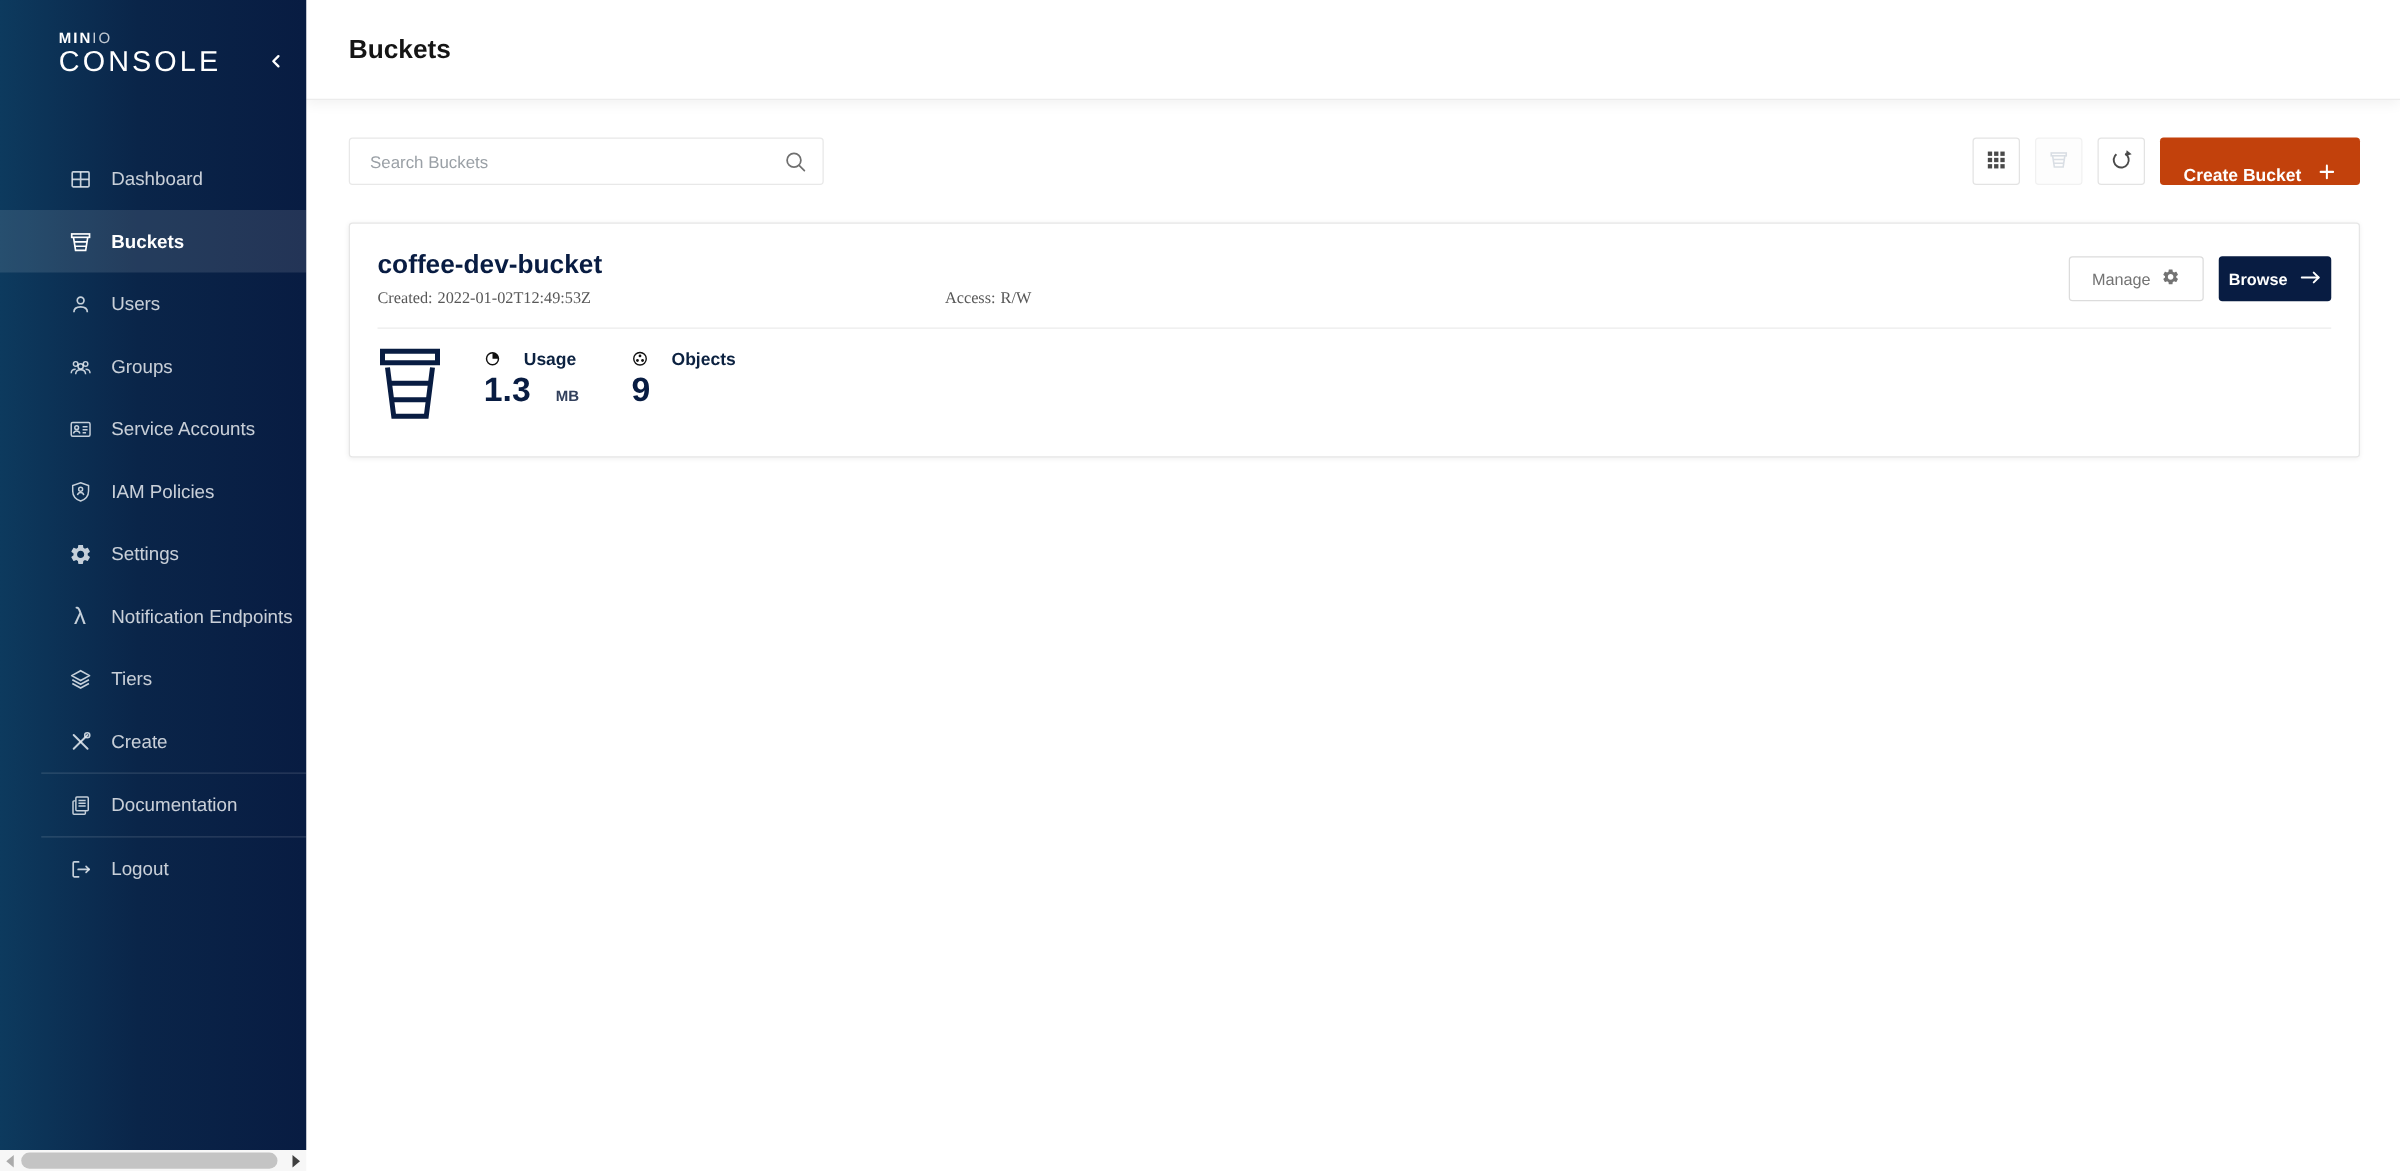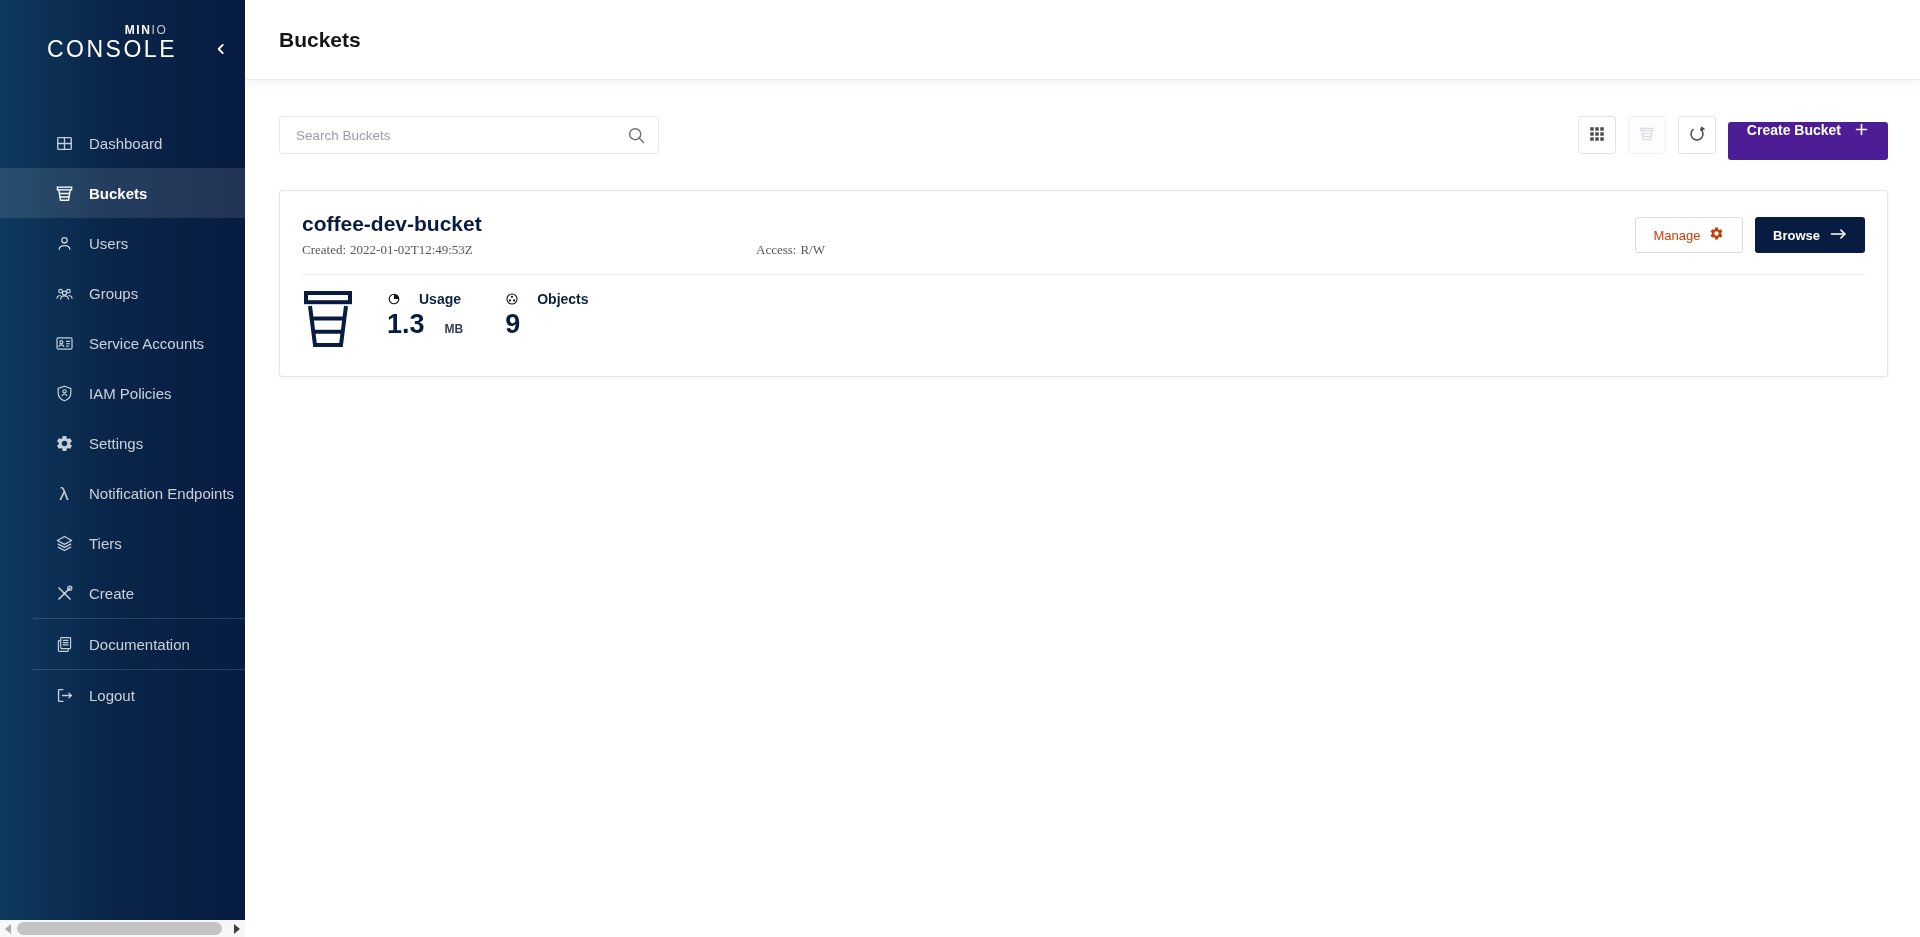--- a/index.html
+++ b/index.html
@@ -7,21 +7,21 @@
   body { font-family:"Liberation Sans", sans-serif; background:#ffffff; overflow:hidden; }
   .app { position:relative; width:1920px; height:937px; overflow:hidden; background:#fff; }
 
   
   .sidebar {
     position:absolute; left:0; top:0; width:245px; height:920px;
     background:linear-gradient(90deg, #0d3a5e 0%, #0a2549 45%, #081C42 100%);
     z-index:5;
   }
   .logo-block { position:relative; padding:24px 0 0 47px; }
-  .brand-line1 { font-size:12px; letter-spacing:1.6px; color:#ffffff; font-weight:700; line-height:12px;text-align:center; }
+  .brand-line1 { font-size:12px; letter-spacing:1.6px; color:#ffffff; font-weight:700; line-height:12px; }
   .brand-line1 .brand-io { font-weight:400; color:rgba(255,255,255,0.75); }
   .brand-line2 { font-size:23px; font-weight:300; letter-spacing:2.5px; color:#ffffff; line-height:26px; }
   .collapse-btn {
     position:absolute; top:38px; right:12px; width:24px; height:24px;
     display:flex; align-items:center; justify-content:center;
     color:#ffffff; cursor:pointer; background:transparent; border:none;
   }
   .nav { position:absolute; top:118px; left:0; right:0; }
   .nav-item { display:flex; align-items:center; height:50px; cursor:pointer; }
   .nav-item .nav-icon {
@@ -72,45 +72,44 @@
   .search-box input::placeholder { color:#9aa0a6; }
   .search-icon { position:absolute; right:11px; top:8px; color:#6f6f6f; }
 
   .toolbar-actions { margin-left:auto; display:flex; align-items:center; gap:12px; }
   .icon-btn {
     width:38px; height:38px; background:#fff; border:1px solid #e3e3e3; border-radius:3px;
     display:flex; align-items:center; justify-content:center; cursor:pointer; color:#4a4a4a;
   }
   .icon-btn.disabled { border-color:#f1f1f1; background:#fdfdfd; color:#d9dee4; cursor:default; }
   .create-btn {
-    height:38px; padding:0 19px; background:#4c1d95; color:#fff; border:none; border-radius:3px;
-    font-size:14px; font-weight:700; display:flex; align-items:flex-start; gap:13px; cursor:pointer;
+    height:38px; padding:0 19px; background:#c2410c; color:#fff; border:none; border-radius:3px;
+    font-size:14px; font-weight:700; display:flex; align-items:flex-end; gap:13px; cursor:pointer;
     font-family:"Liberation Sans", sans-serif;
-    margin-top:12px;
   }
 
   
   .bucket-card {
     margin-top:30px; background:#fff; border:1px solid #e6e6e6; border-radius:3px;
     box-shadow:0 1px 4px rgba(0,0,0,0.06);
     padding:20px 22px 22px 22px;
   }
   .card-row1 { display:flex; }
   .bucket-title { font-size:21px; font-weight:700; color:#081C42; line-height:26px; cursor:pointer; }
   .bucket-meta { display:flex; margin-top:5px; font-size:13px; color:#585858;font-family:Liberation Serif, serif; }
   .meta-created { width:454px; display:flex; gap:4px; }
   .meta-access { display:flex; gap:4px; }
   .card-buttons { margin-left:auto; display:flex; gap:12px; margin-top:6px; }
   .manage-btn {
     width:108px; height:36px; background:#fff; border:1px solid #dcdcdc; border-radius:3px;
-    color:#c2410c; font-size:13px; display:flex; align-items:center; justify-content:center; gap:9px;
+    color:#737373; font-size:13px; display:flex; align-items:center; justify-content:center; gap:9px;
     cursor:pointer; font-family:"Liberation Sans", sans-serif;
   }
   .browse-btn {
-    width:110px; height:36px; background:#081C42; border:none; border-radius:3px;
+    width:90px; height:36px; background:#081C42; border:none; border-radius:3px;
     color:#fff; font-size:13px; font-weight:700; display:flex; align-items:center; justify-content:center; gap:10px;
     cursor:pointer; font-family:"Liberation Sans", sans-serif;
   }
   .card-divider { border:none; border-top:1px solid #ececec; margin-top:16px; }
   .card-row2 { display:flex; padding-top:13px; }
   .big-bucket { color:#081C42; margin-left:0px; }
   .metrics { display:flex; margin-left:33px; gap:42px; }
   .metric-label { display:flex; align-items:center; gap:18px; font-size:14px; font-weight:700; color:#0b2140; margin-top:3px; }
   .metric-label .m-icon { color:#111; display:flex; }
   .metric-value { font-size:27px; font-weight:700; color:#081C42; line-height:30px; margin-top:2px; }

